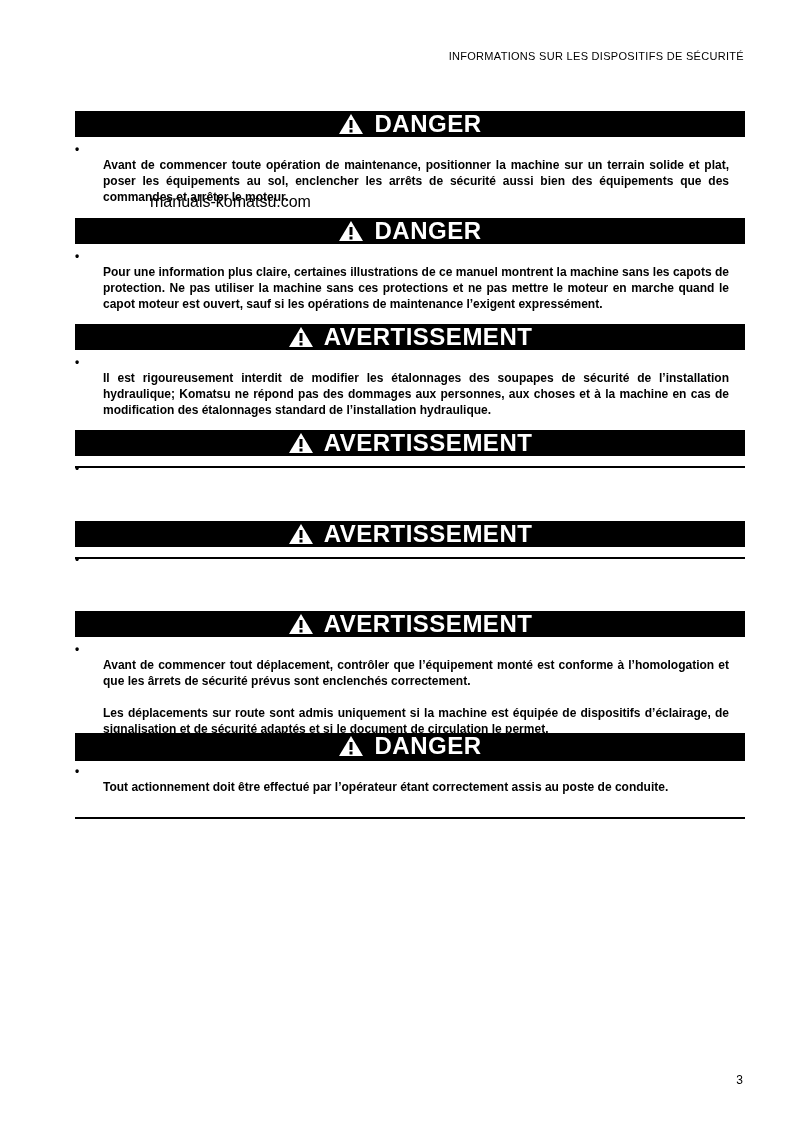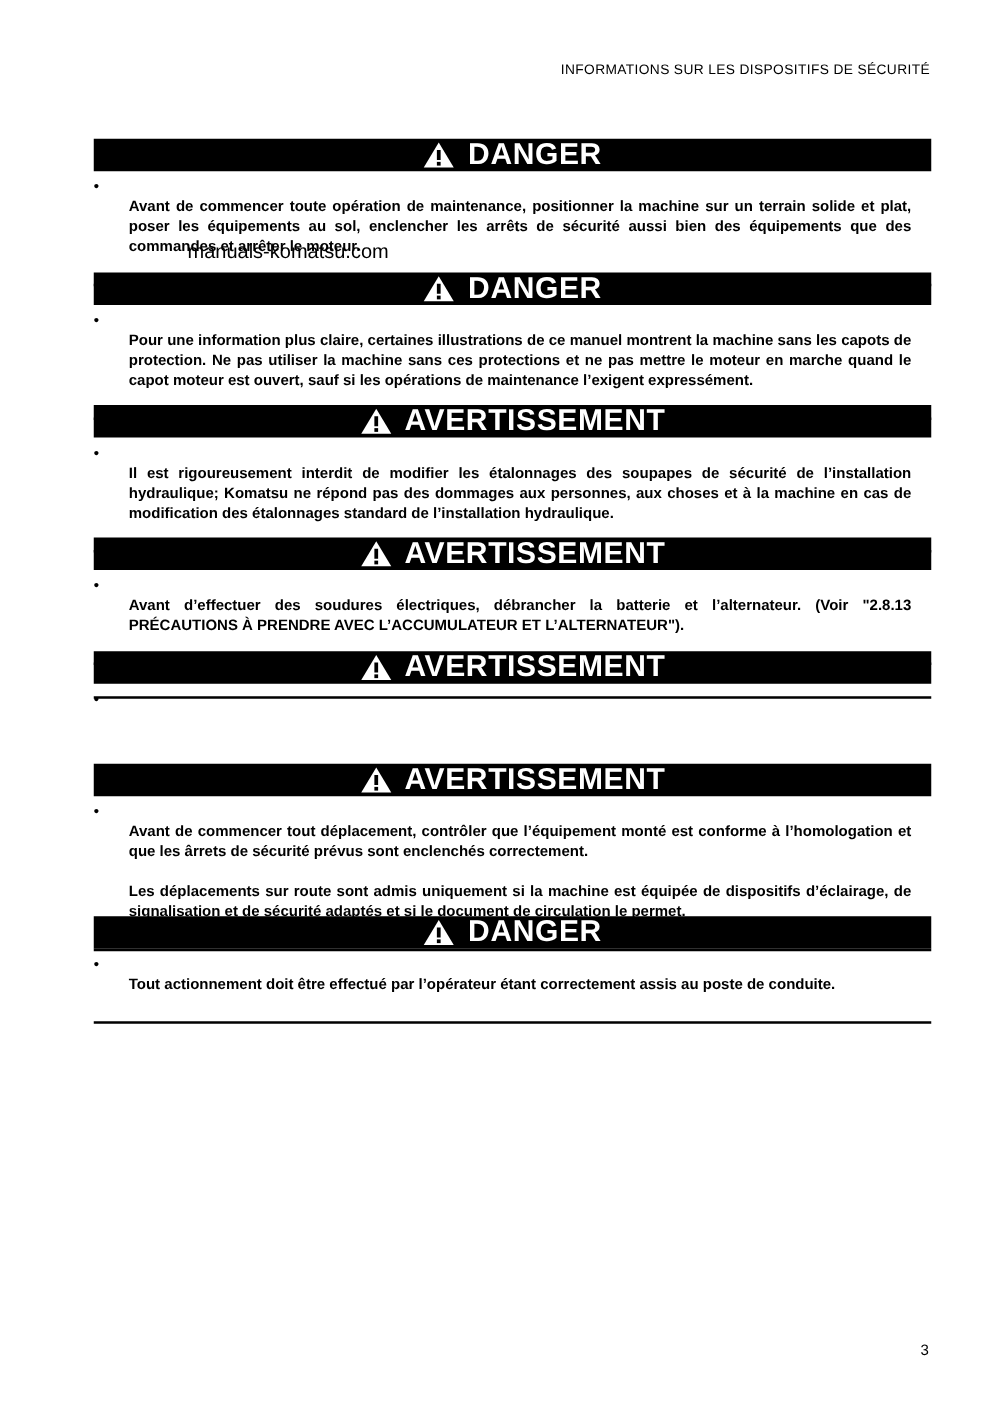--- a/index.html
+++ b/index.html
@@ -76,21 +76,20 @@
   <div class="banner">
     <svg class="icon" viewBox="0 0 26 22">
         <polygon points="13,1 25,21 1,21" fill="#fff"></polygon>
         <rect x="11.5" y="7" width="3" height="8" fill="#000"></rect>
         <rect x="11.5" y="16.5" width="3" height="3" fill="#000"></rect>
       </svg>
     <span class="title">AVERTISSEMENT</span>
   </div>
   <div class="body">
       <span class="bullet">•</span>
-    <p>Avant d’effectuer des soudures électriques, débrancher la batterie et l’alternateur. (Voir "2.8.13 PRÉCAUTIONS À PRENDRE AVEC L’ACCUMULATEUR ET L’ALTERNATEUR").</p>
     </div>
   <div class="rule"></div>
 </div>
 
 <div class="block" style="top:521px">
   <div class="banner">
     <svg class="icon" viewBox="0 0 26 22">
         <polygon points="13,1 25,21 1,21" fill="#fff"></polygon>
         <rect x="11.5" y="7" width="3" height="8" fill="#000"></rect>
         <rect x="11.5" y="16.5" width="3" height="3" fill="#000"></rect>

